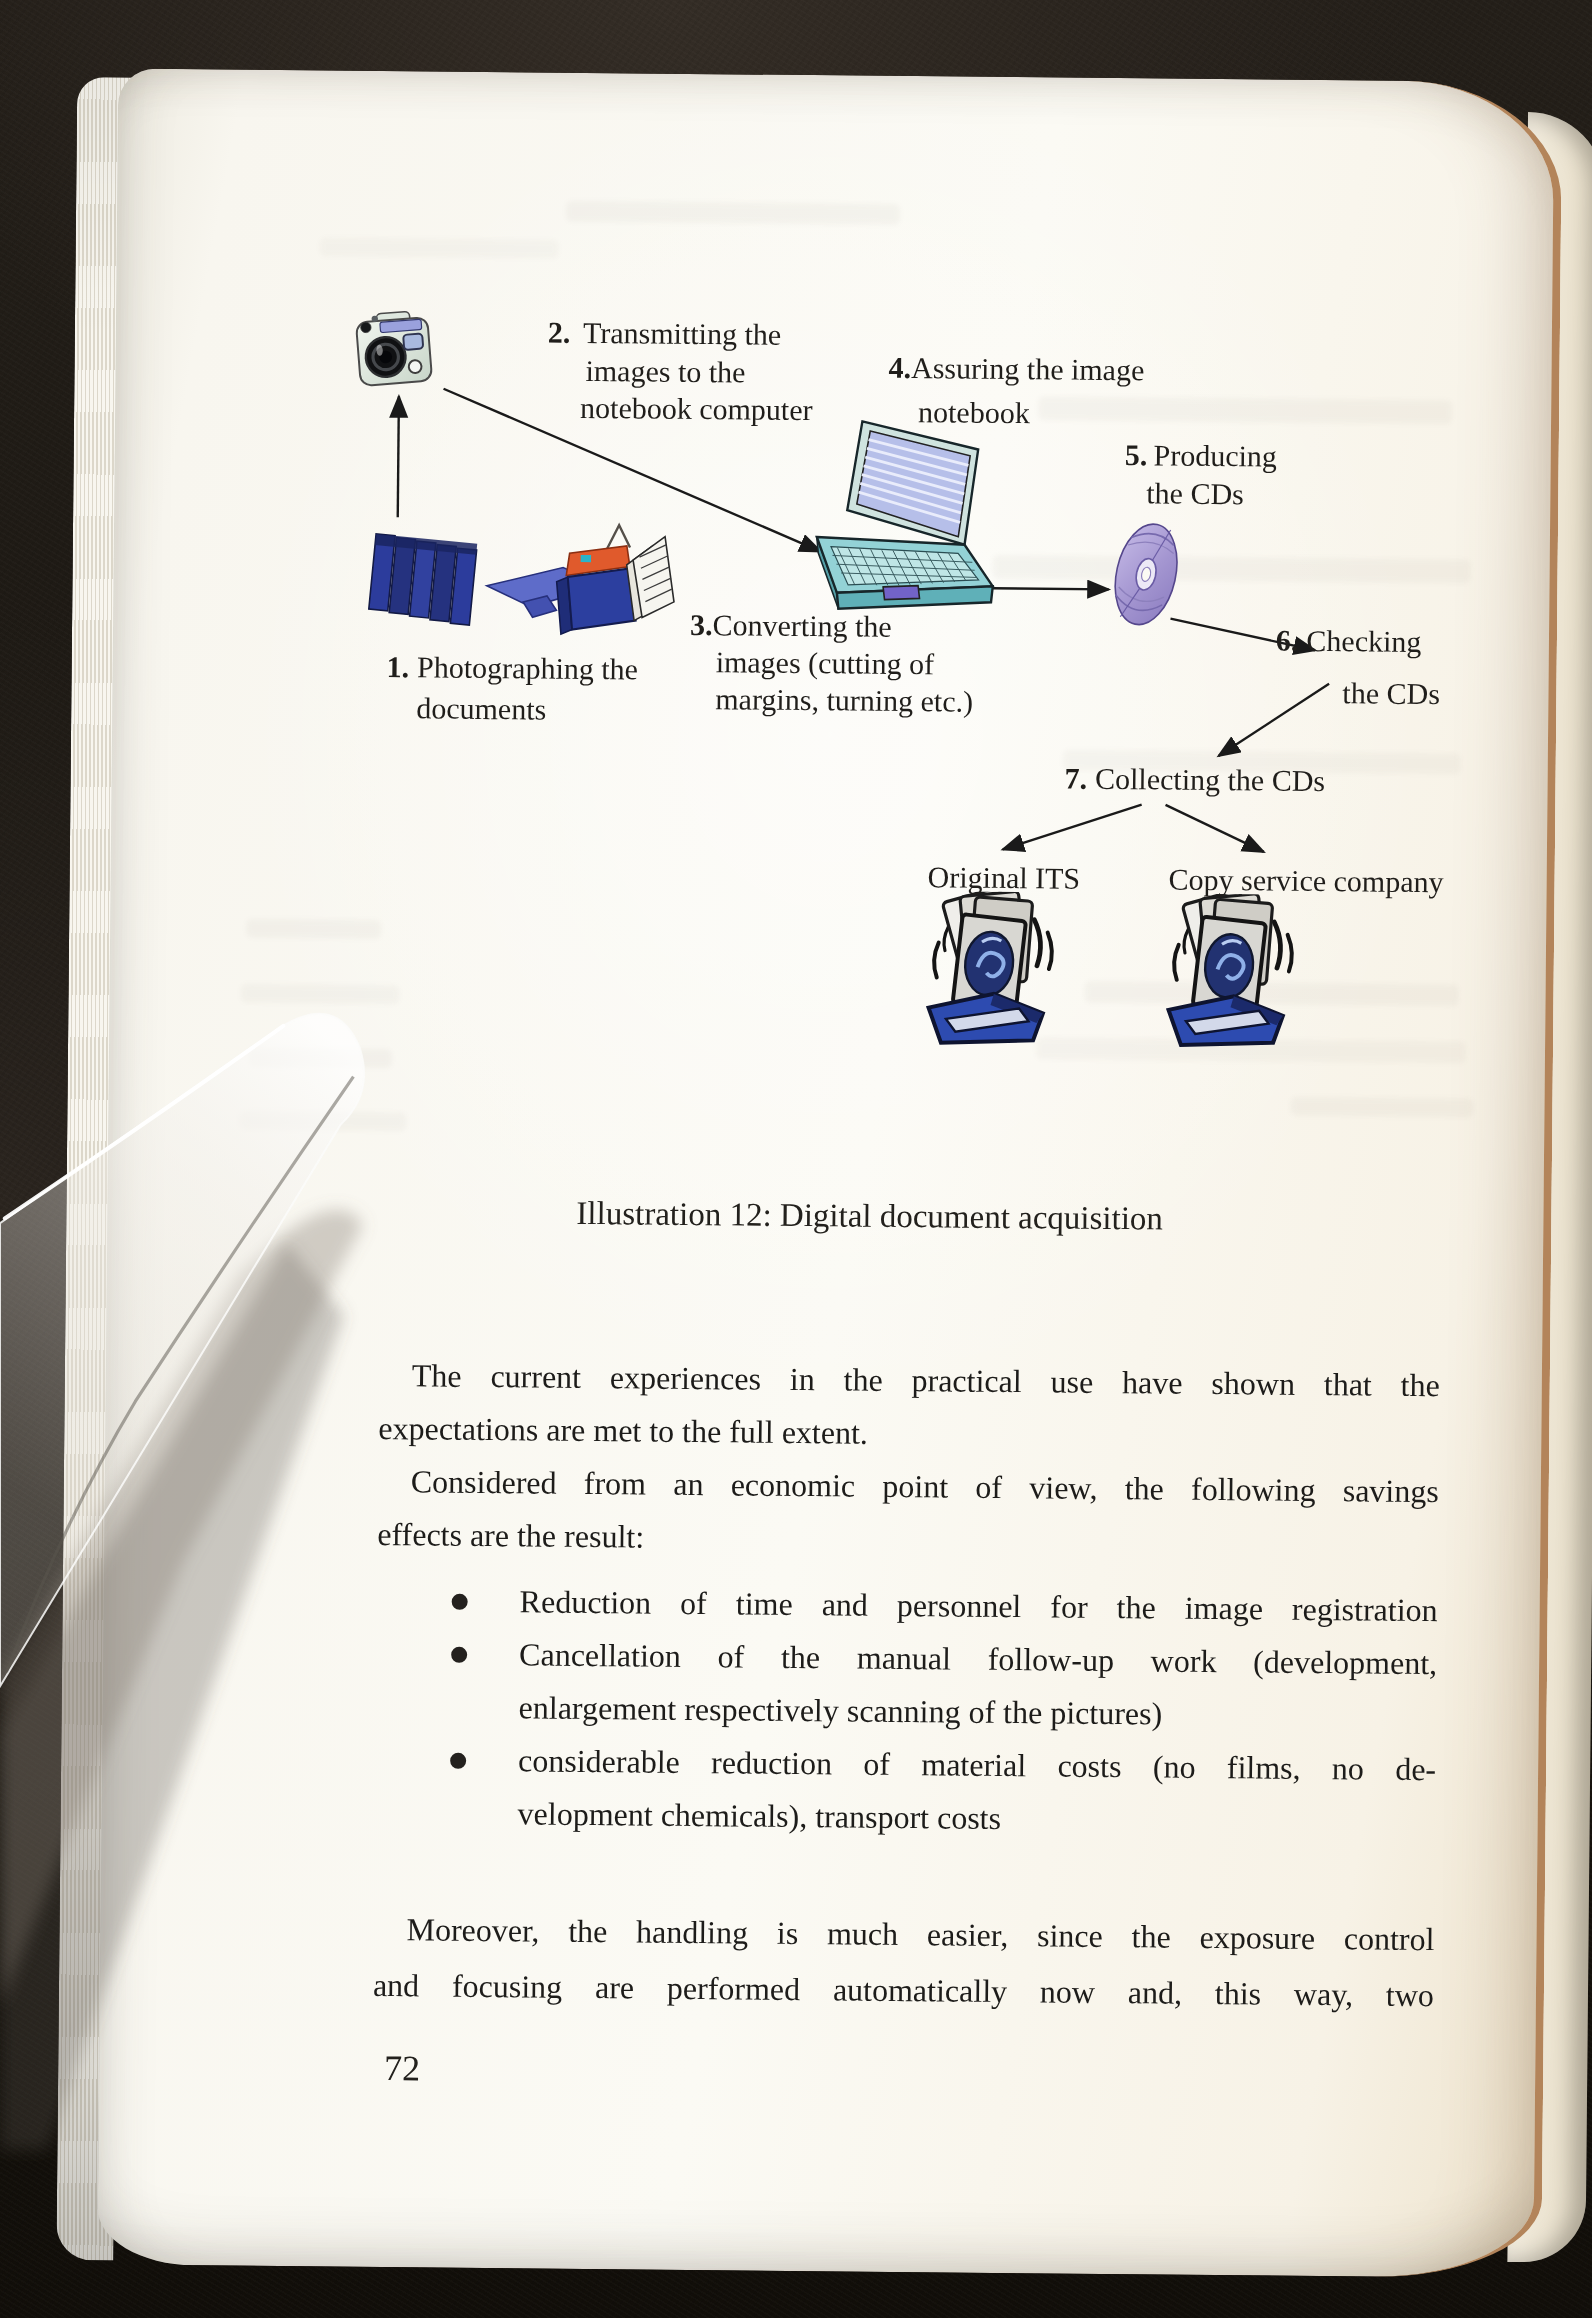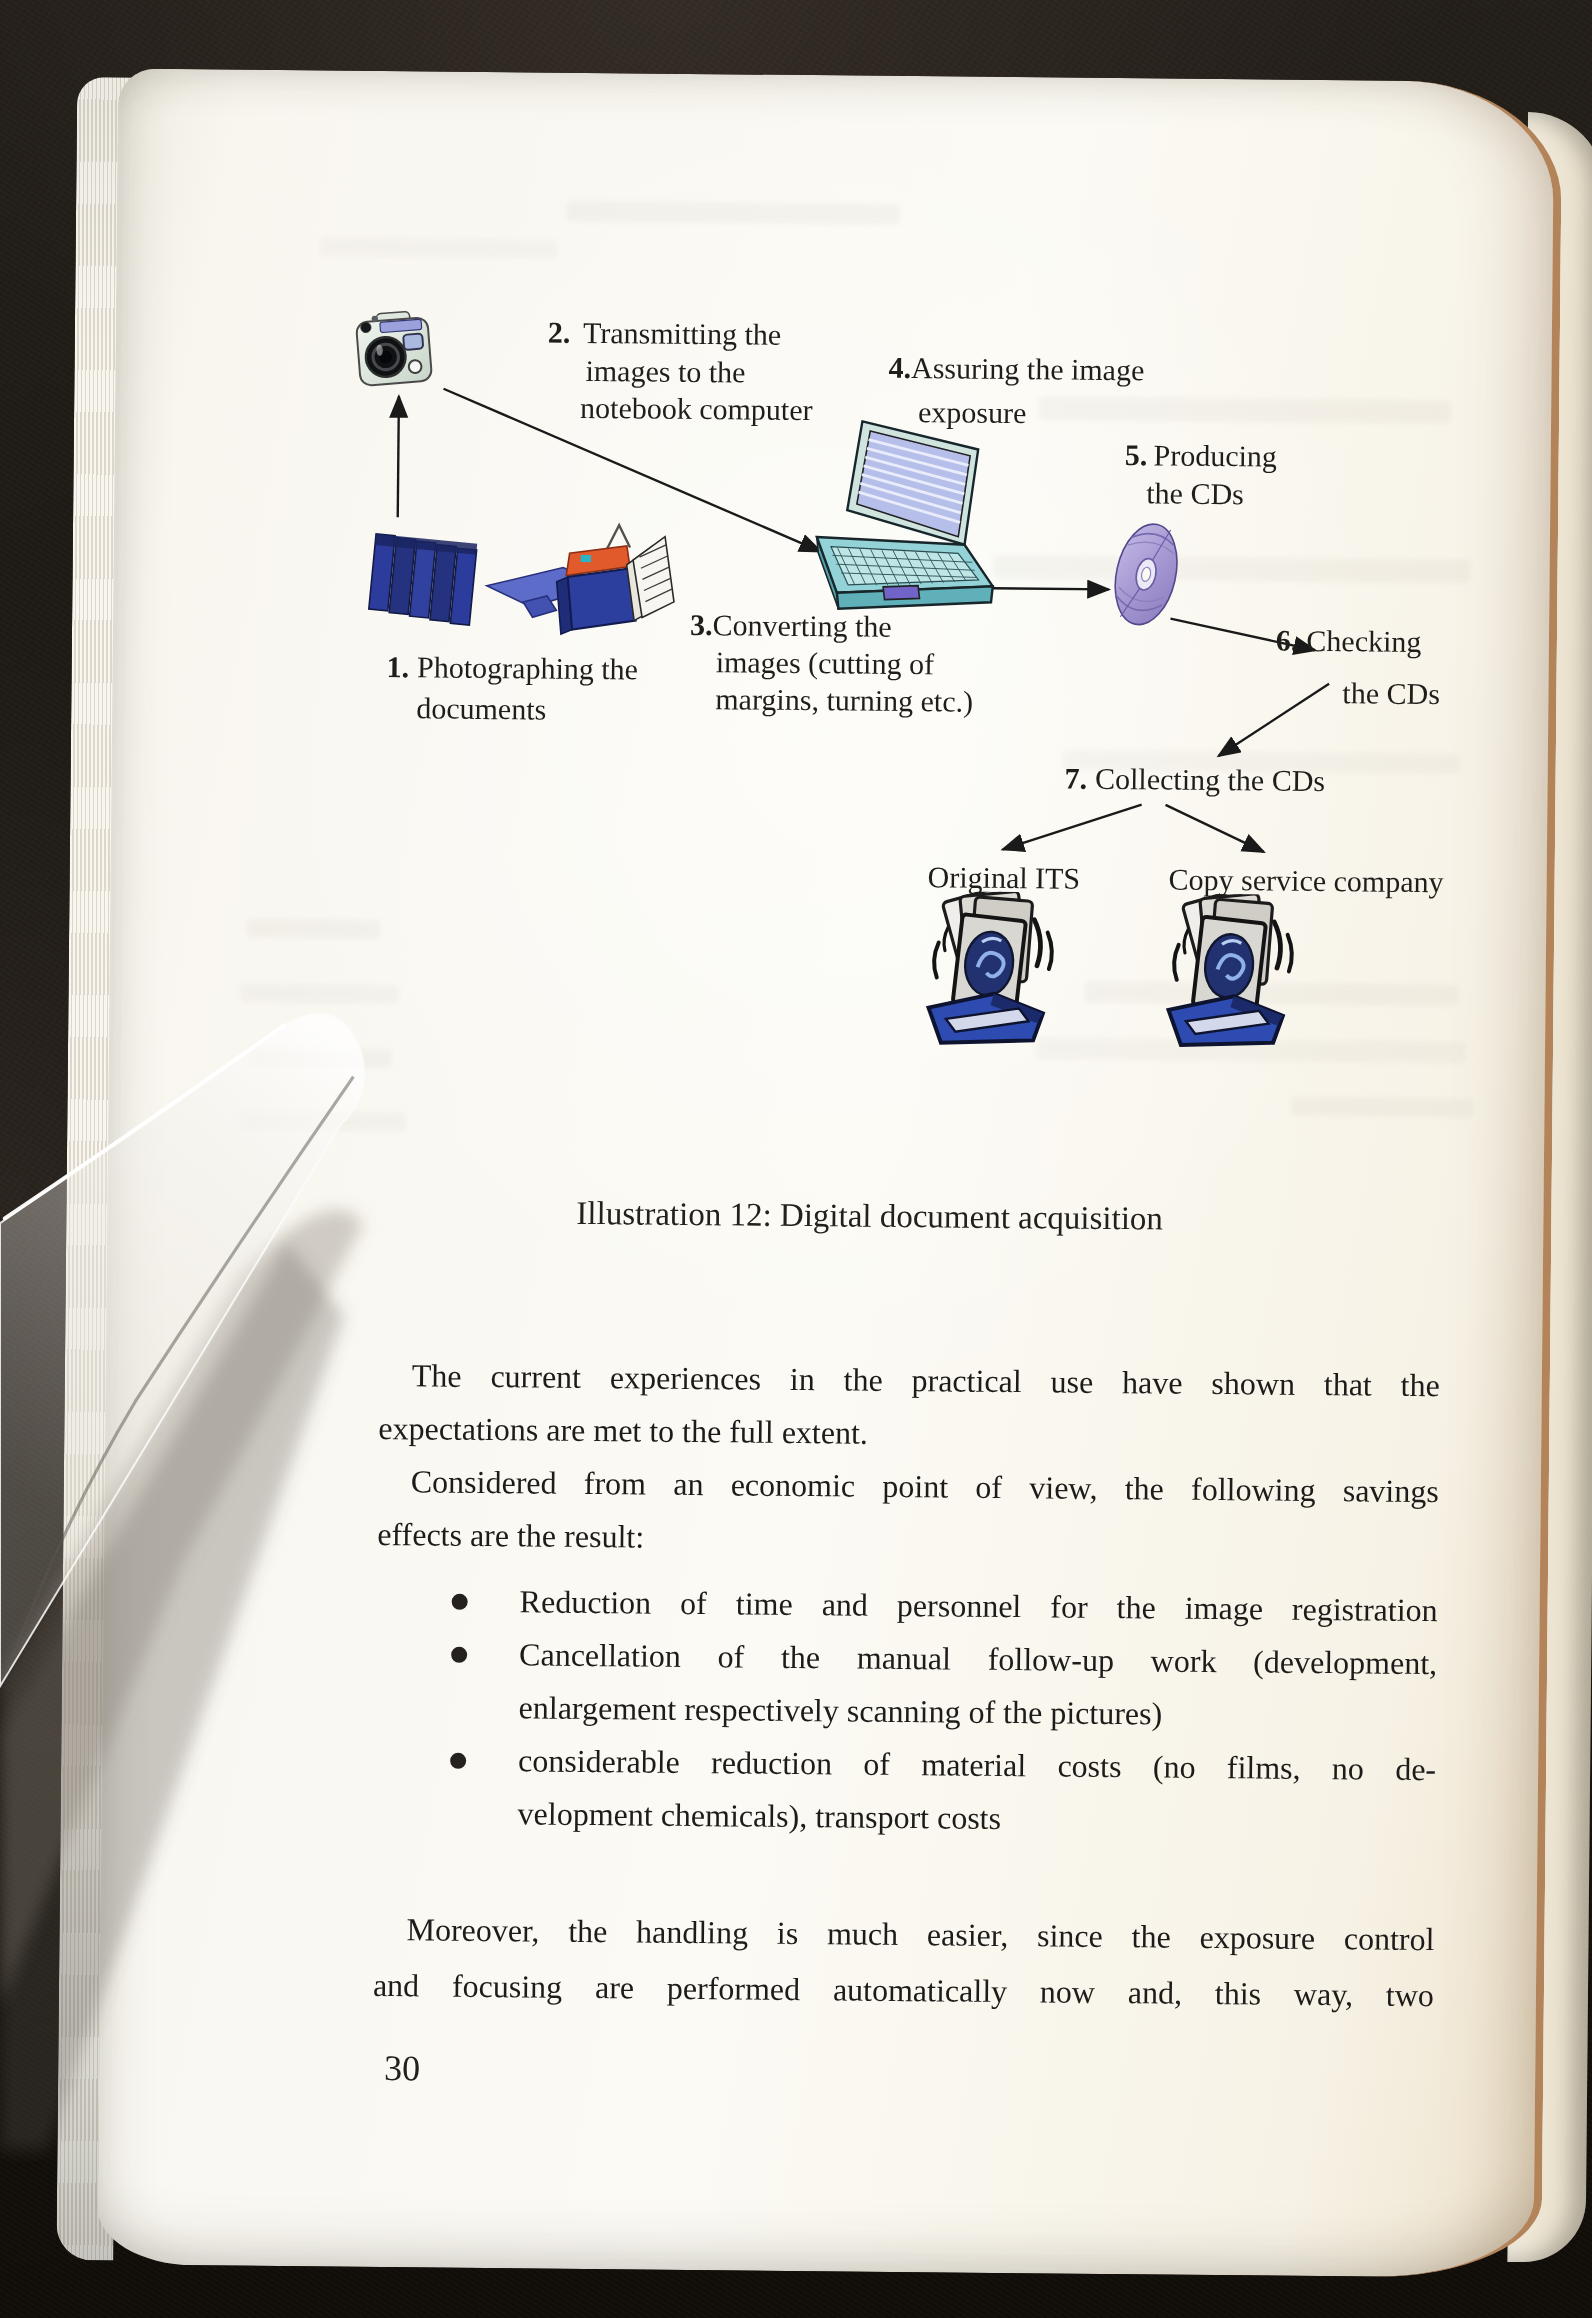--- a/index.html
+++ b/index.html
@@ -277,21 +277,21 @@
 
   <div class="dlabel" style="left:685px;top:608px;">
     <span class="dnum">3.</span><span>Converting the</span>
   </div>
   <div class="dlabel" style="left:711px;top:645px;"><span>images (cutting of</span></div>
   <div class="dlabel" style="left:711px;top:682px;"><span>margins, turning etc.)</span></div>
 
   <div class="dlabel" style="left:881px;top:349px;">
     <span class="dnum">4.</span><span>Assuring the image</span>
   </div>
-  <div class="dlabel" style="left:911px;top:393px;"><span>exposure</span></div>
+  <div class="dlabel" style="left:911px;top:393px;"><span>notebook</span></div>
 
   <div class="dlabel" style="left:1118px;top:434px;">
     <span class="dnum">5.</span><span style="display:inline-block;width:6.4px;"></span><span>Producing</span>
   </div>
   <div class="dlabel" style="left:1140px;top:472px;"><span>the CDs</span></div>
 
   <div class="dlabel" style="left:1271px;top:618px;">
     <span class="dnum">6.</span><span style="display:inline-block;width:8px;"></span><span>Checking</span>
   </div>
   <div class="dlabel" style="left:1338px;top:670px;"><span>the CDs</span></div>
@@ -327,21 +327,21 @@
       <span class="tl just">considerable reduction of material costs (no films, no de-</span>
       <span class="tl">velopment chemicals), transport costs</span>
     </div>
   </div>
 
   <div class="textcol" style="top:1905px;line-height:56px;">
     <span class="tl just ind">Moreover, the handling is much easier, since the exposure control</span>
     <span class="tl just">and focusing are performed automatically now and, this way, two</span>
   </div>
 
-  <div class="pageno">30</div>
+  <div class="pageno">72</div>
 </div>
 
 <svg class="blade" width="1592" height="2319" viewBox="0 0 2000 2912">
   <defs>
     <linearGradient id="bladeg" x1="450" y1="1330" x2="0" y2="1850" gradientUnits="userSpaceOnUse">
       <stop offset="0" stop-color="rgba(255,255,255,0.78)"></stop>
       <stop offset="0.45" stop-color="rgba(238,235,229,0.40)"></stop>
       <stop offset="1" stop-color="rgba(212,207,198,0.26)"></stop>
     </linearGradient>
     <filter id="soft" x="-20%" y="-20%" width="140%" height="140%">

